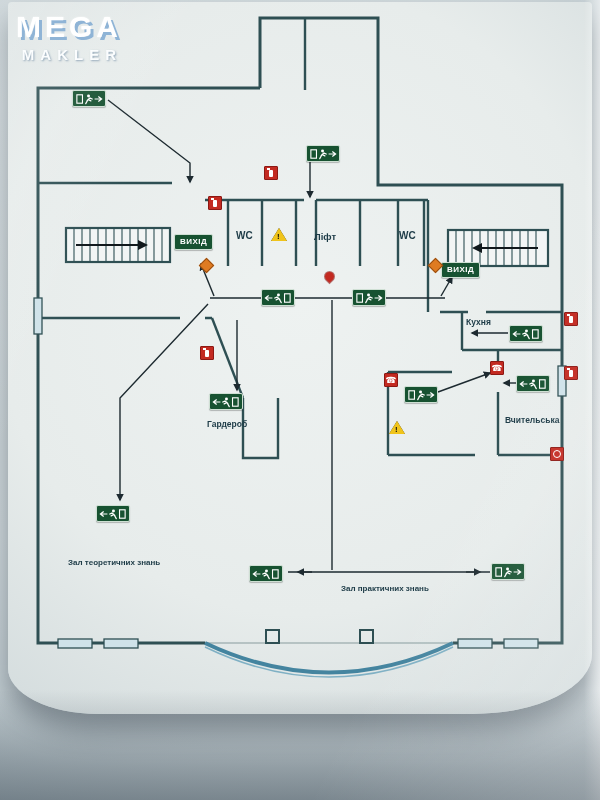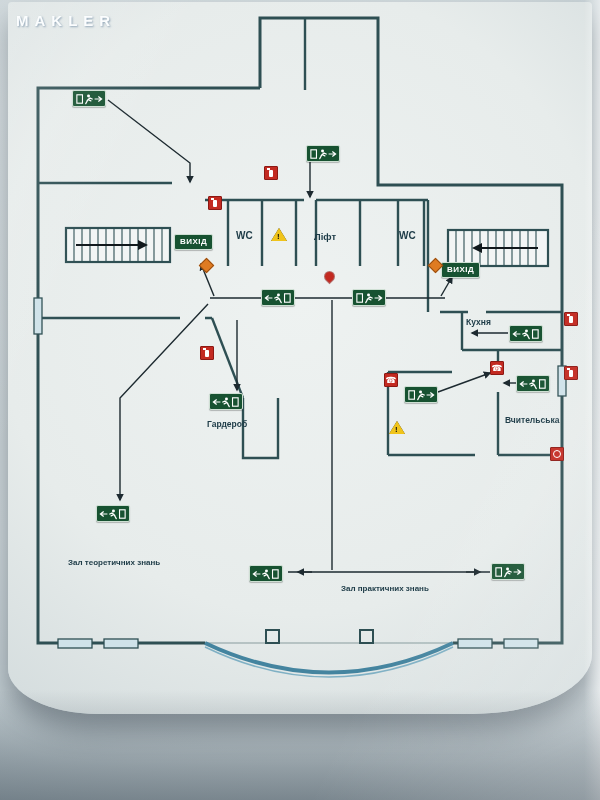--- a/index.html
+++ b/index.html
@@ -18,21 +18,21 @@
   .edge-glare{position:absolute;right:0;top:0;width:16px;height:100%;
     background:linear-gradient(to left, rgba(255,255,255,.55), rgba(255,255,255,0));pointer-events:none;}
   .bottom-vignette{position:absolute;left:0;right:0;bottom:0;height:110px;
     background:linear-gradient(to bottom, rgba(70,85,95,0), rgba(60,74,85,.55));pointer-events:none;}
   .glass-glare{position:absolute;inset:0;pointer-events:none;
     background:linear-gradient(115deg, rgba(255,255,255,.18) 0%, rgba(255,255,255,0) 22%, rgba(255,255,255,0) 70%, rgba(255,255,255,.22) 100%);}
   .watermark{position:absolute;left:16px;top:10px;z-index:50;}
   .wm1{font-size:30px;font-weight:800;color:#ffffff;letter-spacing:4px;
     text-shadow:3px 3px 0 #8fb4d6, 0 0 2px rgba(255,255,255,.8);}
   .wm2{font-size:15px;font-weight:700;color:#fbfdfe;letter-spacing:6px;margin-top:2px;
-    text-shadow:1px 1px 2px rgba(90,120,150,.6);}
+    text-shadow:1px 1px 2px rgba(90,120,150,.6);text-align:right;}
   .plan-svg{position:absolute;left:0;top:0;}
   .w{stroke:var(--wall);fill:none;}
   .route{stroke:var(--route);stroke-width:1.4;fill:none;}
   .exit-sign{position:absolute;width:32px;height:15px;background:var(--exit_green);
     border:1px solid #cfe0d4;border-radius:2px;display:flex;align-items:center;justify-content:center;
     box-shadow:0 1px 1px rgba(0,0,0,.25);}
   .exit-sign.flip svg{transform:scaleX(-1);}
   .exit-badge{position:absolute;background:var(--exit_green);color:#fff;border:1px solid #cfe0d4;
     border-radius:2px;font-size:8px;font-weight:700;letter-spacing:.5px;height:12px;line-height:12px;
     padding:1px 5px;box-shadow:0 1px 1px rgba(0,0,0,.25);}
@@ -237,19 +237,20 @@
   <div class="tri-wrap" style="left:271px;top:228px">
       <i class="tri"></i>
       <span class="excl">!</span>
     </div>
   <div class="tri-wrap" style="left:389px;top:421px">
       <i class="tri"></i>
       <span class="excl">!</span>
     </div>
 
   <div class="watermark">
+    <div class="wm1">MEGA</div>
     <div class="wm2">MAKLER</div>
   </div>
 
   <div class="edge-glare"></div>
   <div class="bottom-vignette"></div>
   <div class="glass-glare"></div>
 </div>
 
 </body></html>

